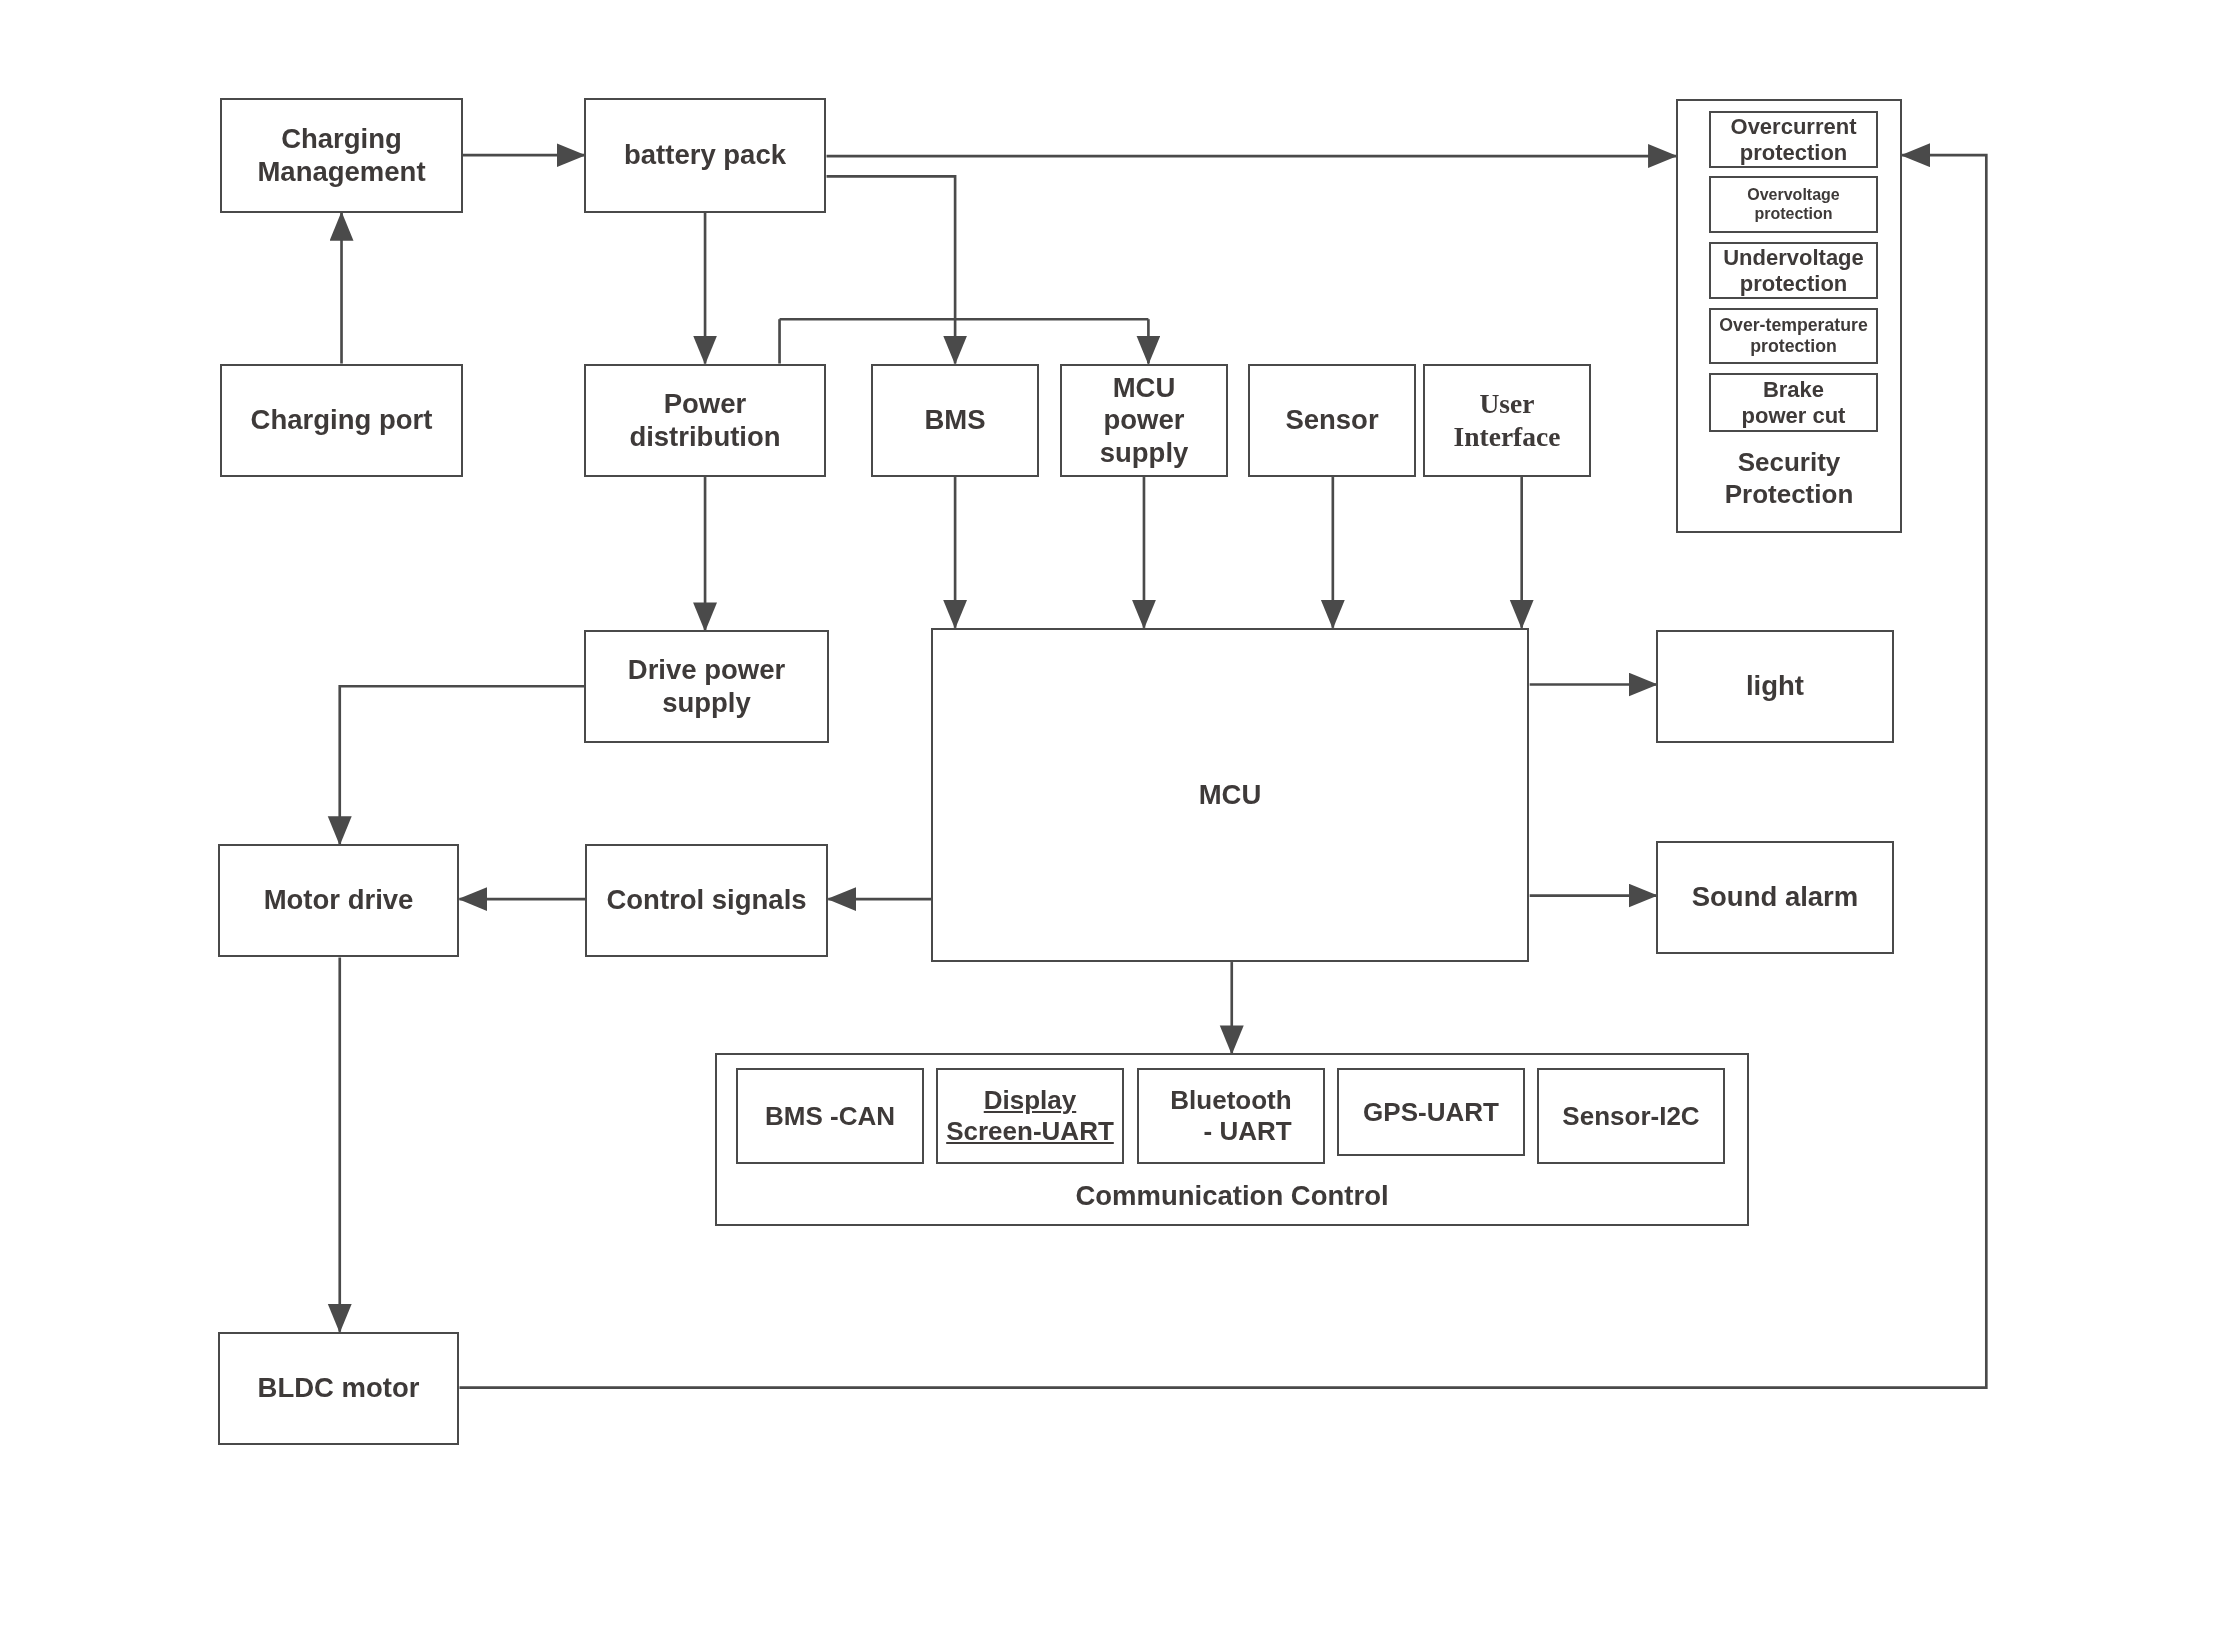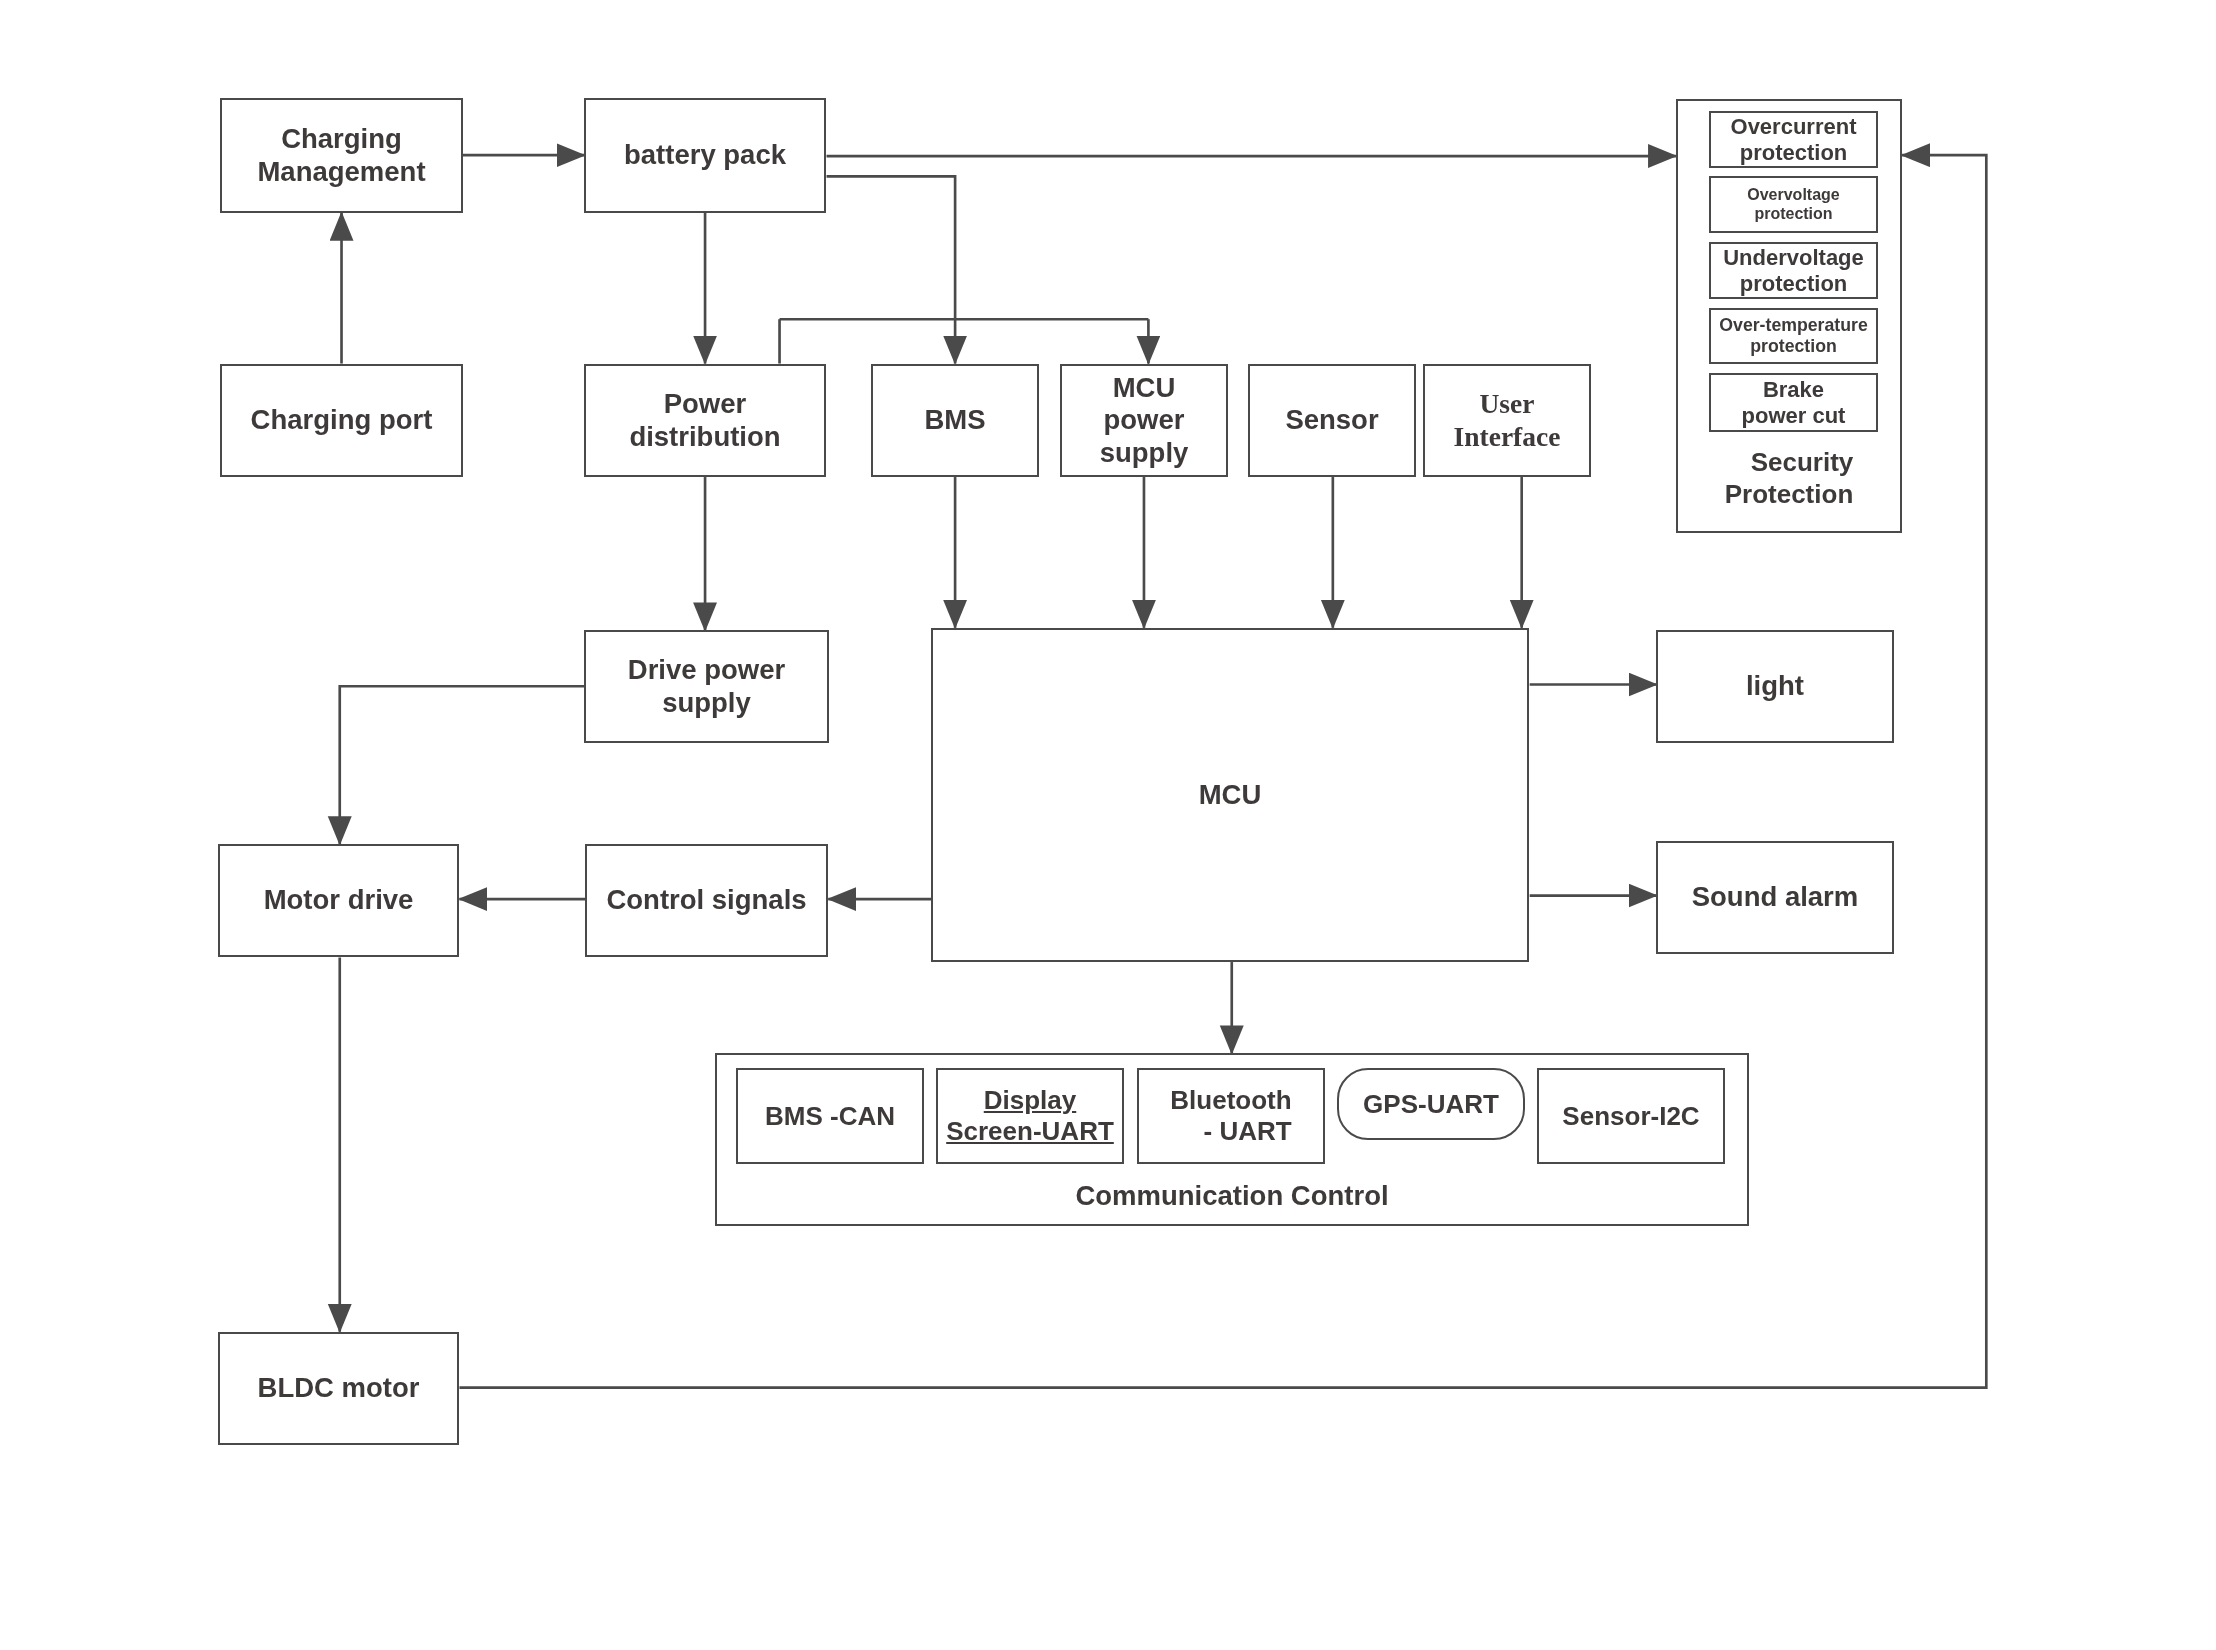--- a/index.html
+++ b/index.html
@@ -25,21 +25,21 @@
   }
   .groupbox{
     position:absolute;
     box-sizing:border-box;
     border:2.7px solid #4a4a4a;
     background:#ffffff;
   }
   .caption{
     position:absolute;
     display:flex;align-items:center;justify-content:center;
-    text-align:right;
+    text-align:center;
     color:#3e3a39;
     font-weight:600;
     line-height:1.2;
     white-space:pre-line;
   }
 </style>
 </head>
 <body>
 
 <div class="canvas">
@@ -87,21 +87,21 @@
 protection</span></div>
       <div class="node" style="left: 1709px; top: 373px; width: 169px; height: 59px; font-size: 22px;"><span>Brake
 power cut</span></div>
       <div class="groupbox" style="left: 715px; top: 1053px; width: 1034px; height: 173px;"></div>
       <div class="caption" style="left: 715px; top: 1169px; width: 1034px; height: 53px; font-size: 27.5px;">Communication Control</div>
       <div class="node" style="left: 736px; top: 1068px; width: 188px; height: 96px; font-size: 26px;"><span>BMS -CAN</span></div>
       <div class="node" style="left: 936px; top: 1068px; width: 188px; height: 96px; font-size: 26px; text-decoration: underline;"><span>Display
 Screen-UART</span></div>
       <div class="node" style="left: 1137px; top: 1068px; width: 188px; height: 96px; font-size: 26px; text-align: right;"><span>Bluetooth
 - UART</span></div>
-      <div class="node" style="left: 1337px; top: 1068px; width: 188px; height: 72px; font-size: 26px; border-radius: 31px;"><span>GPS-UART</span></div>
+      <div class="node" style="left: 1337px; top: 1068px; width: 188px; height: 88px; font-size: 26px;"><span>GPS-UART</span></div>
       <div class="node" style="left: 1537px; top: 1068px; width: 188px; height: 96px; font-size: 26px;"><span>Sensor-I2C</span></div>
       <div class="node" style="left: 220px; top: 98px; width: 243px; height: 115px; font-size: 27.5px;"><span>Charging
 Management</span></div>
       <div class="node" style="left: 220px; top: 364px; width: 243px; height: 113px; font-size: 27.5px;"><span>Charging port</span></div>
       <div class="node" style="left: 584px; top: 98px; width: 242px; height: 115px; font-size: 27.5px;"><span>battery pack</span></div>
       <div class="node" style="left: 584px; top: 364px; width: 242px; height: 113px; font-size: 27.5px;"><span>Power
 distribution</span></div>
       <div class="node" style="left: 871px; top: 364px; width: 168px; height: 113px; font-size: 27.5px;"><span>BMS</span></div>
       <div class="node" style="left: 1060px; top: 364px; width: 168px; height: 113px; font-size: 27.5px;"><span>MCU
 power

